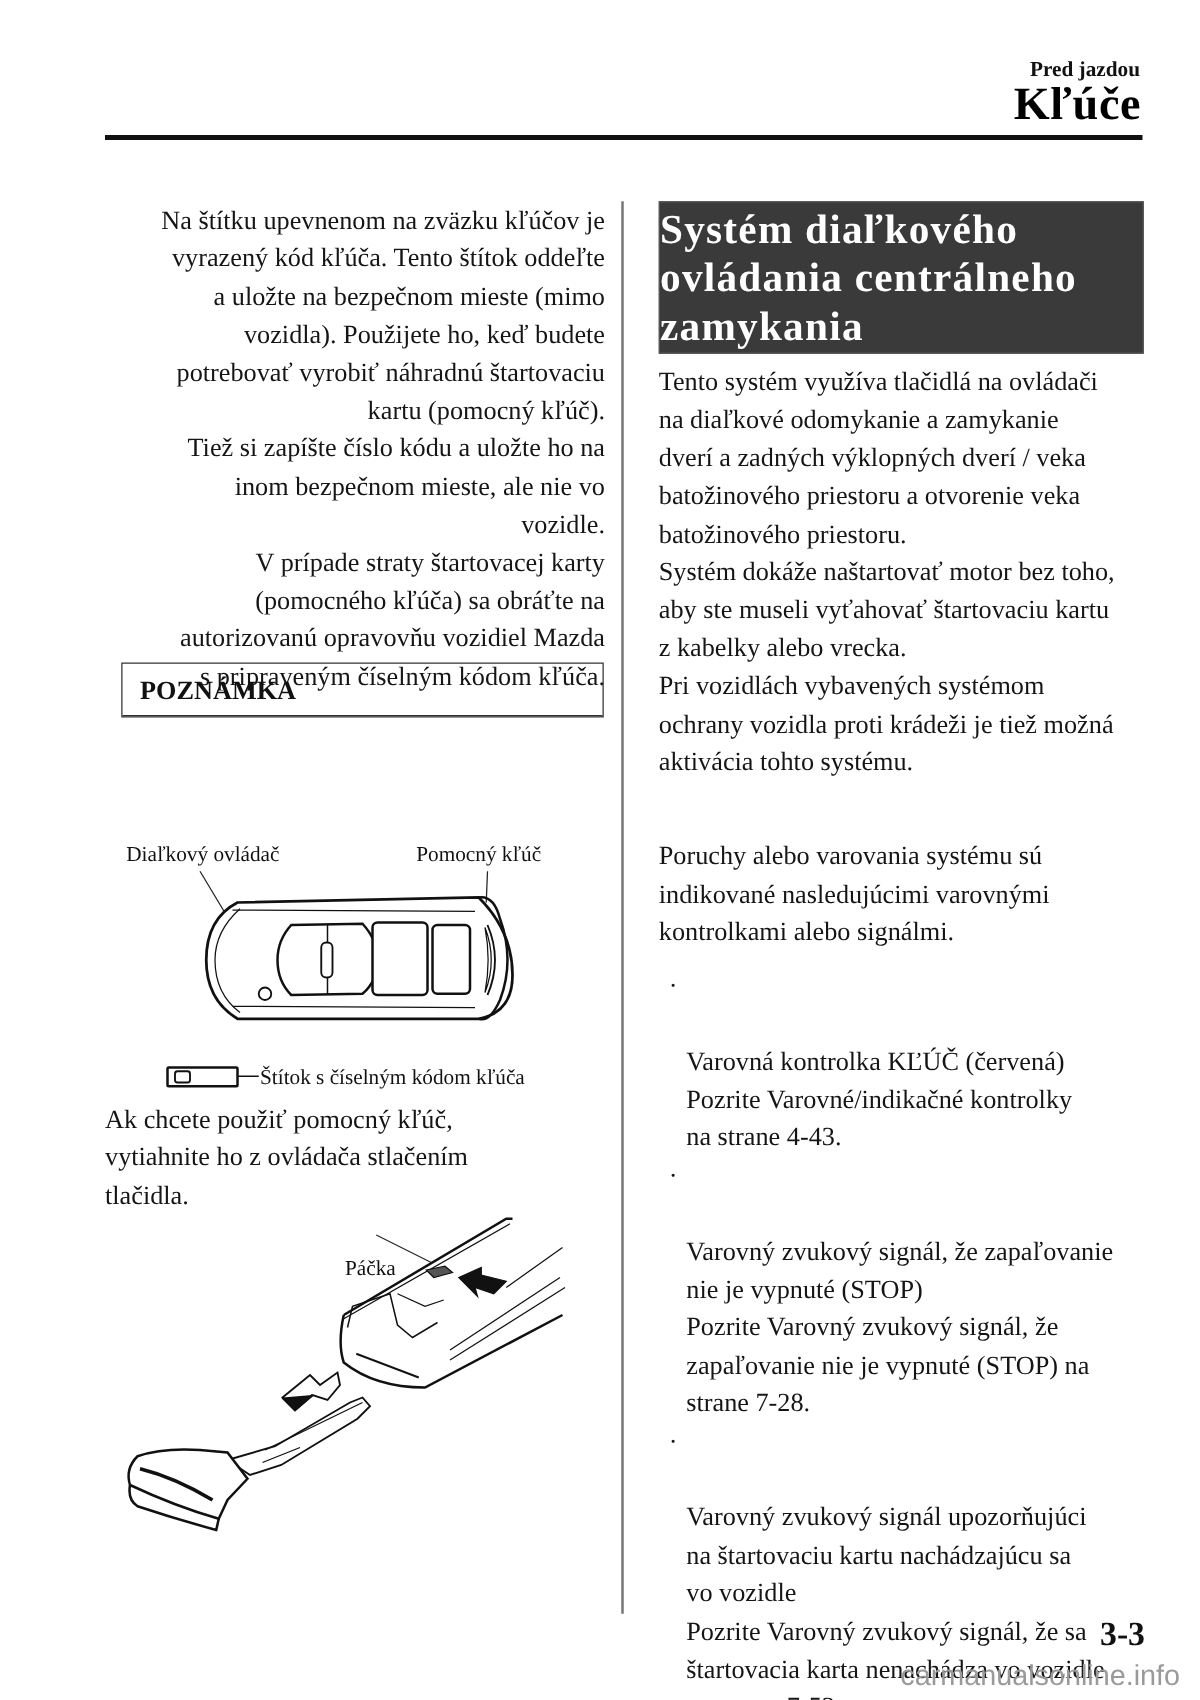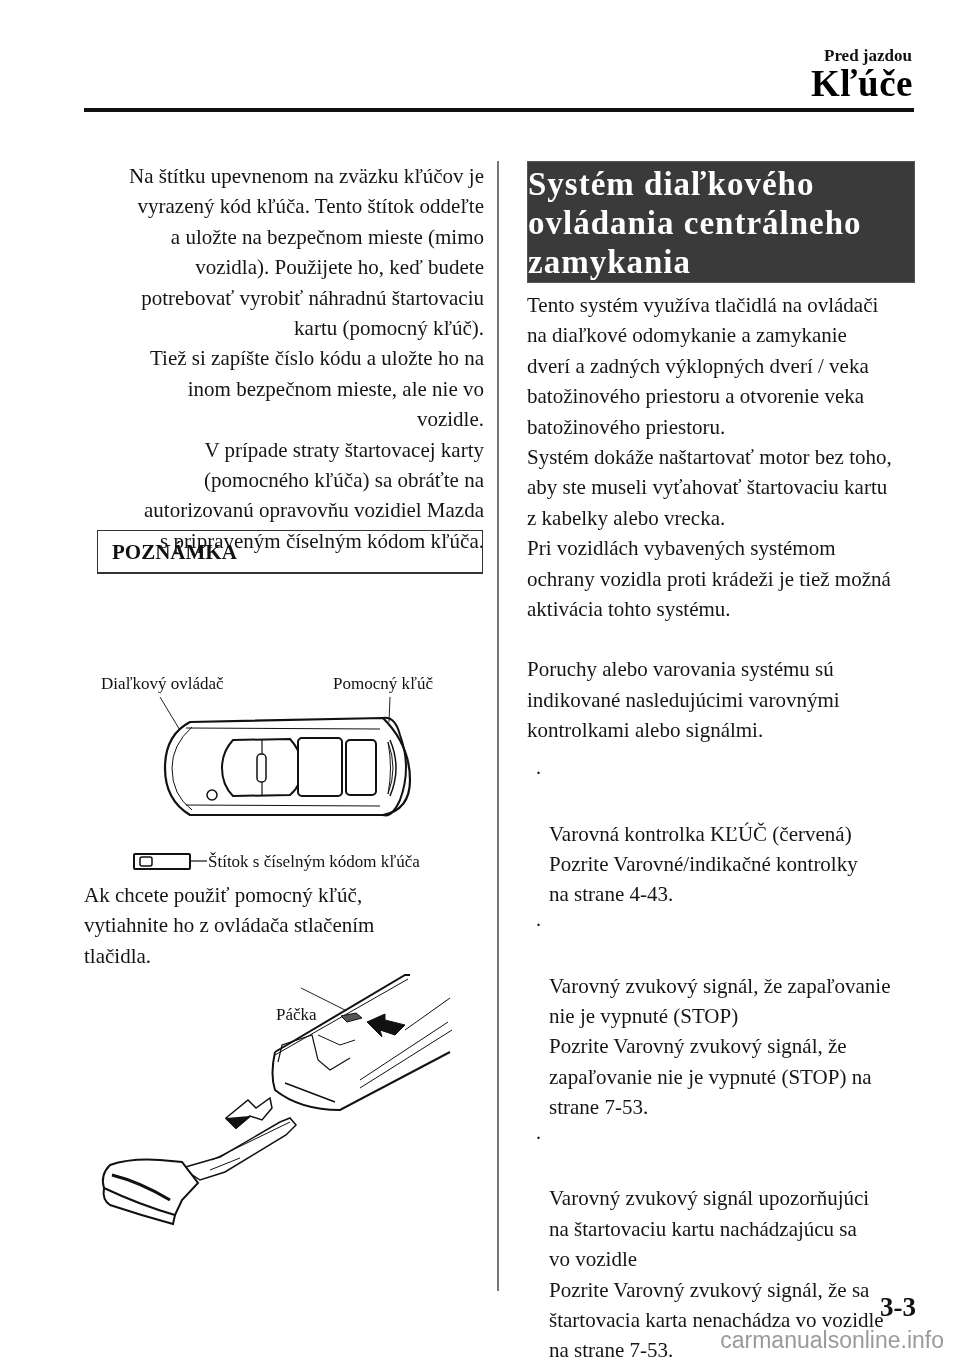--- a/index.html
+++ b/index.html
@@ -165,37 +165,37 @@
 na diaľkové odomykanie a zamykanie
 dverí a zadných výklopných dverí / veka
 batožinového priestoru a otvorenie veka
 batožinového priestoru.
 Systém dokáže naštartovať motor bez toho,
 aby ste museli vyťahovať štartovaciu kartu
 z kabelky alebo vrecka.
 Pri vozidlách vybavených systémom
 ochrany vozidla proti krádeži je tiež možná
 aktivácia tohto systému.</p>
-  <p style="margin-top:30px;">Poruchy alebo varovania systému sú
+  <p style="margin-top:45px;">Poruchy alebo varovania systému sú
 indikované nasledujúcimi varovnými
 kontrolkami alebo signálmi.</p>
   <ul class="bullets" style="margin-top:12px;">
     <li>
       <span class="dot">·</span>
       <span>Varovná kontrolka KĽÚČ (červená)
 Pozrite Varovné/indikačné kontrolky
 na strane 4-43.</span>
     </li>
     <li>
       <span class="dot">·</span>
       <span>Varovný zvukový signál, že zapaľovanie
 nie je vypnuté (STOP)
 Pozrite Varovný zvukový signál, že
 zapaľovanie nie je vypnuté (STOP) na
-strane 7-53.</span>
+strane 7-28.</span>
     </li>
     <li>
       <span class="dot">·</span>
       <span>Varovný zvukový signál upozorňujúci
 na štartovaciu kartu nachádzajúcu sa
 vo vozidle
 Pozrite Varovný zvukový signál, že sa
 štartovacia karta nenachádza vo vozidle
 na strane 7-53.</span>
     </li>

